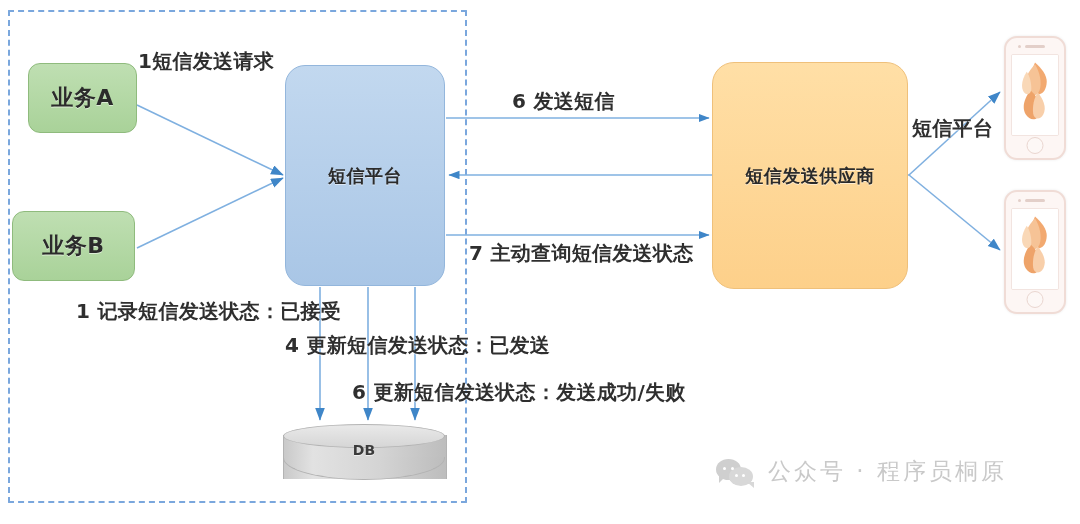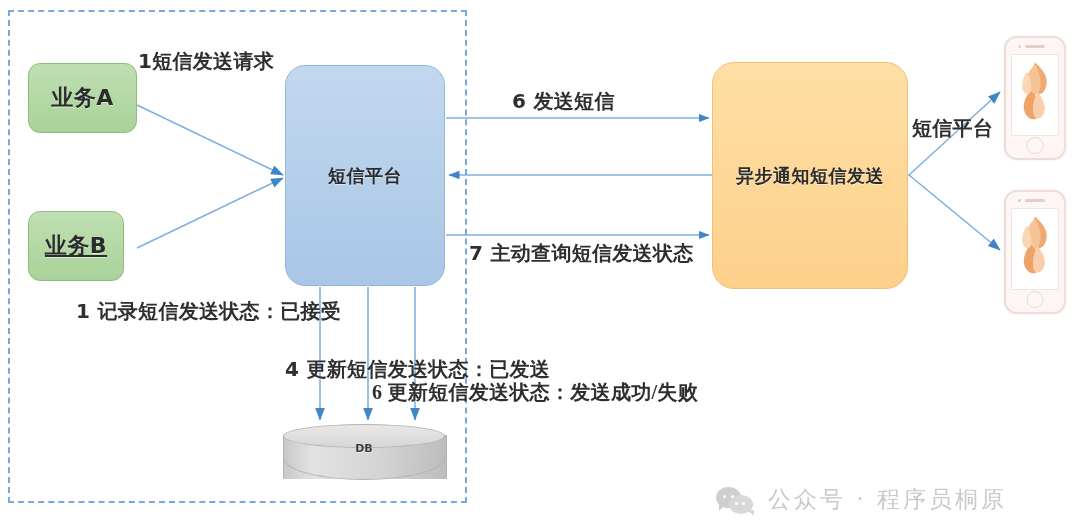--- a/index.html
+++ b/index.html
@@ -57,21 +57,21 @@
     font-size: 18px;
   }
   .node-orange {
     background: linear-gradient(180deg, #ffdfa6 0%, #fdd08a 100%);
     border: 1px solid #efc07a;
     border-radius: 22px;
     font-size: 18px;
   }
 
   #biz-a  { left: 28px;  top: 63px;  width: 109px; height: 70px; }
-  #biz-b  { left: 28px;  top: 211px; width: 96px; height: 70px; text-decoration: underline; }
+  #biz-b  { left: 12px;  top: 211px; width: 123px; height: 70px; }
   #sms-platform { left: 285px; top: 65px; width: 160px; height: 221px; }
   #sms-supplier { left: 712px; top: 62px; width: 196px; height: 227px; }
 
   
   #db {
     position: absolute;
     left: 283px;
     top: 424px;
     width: 162px;
     height: 62px;
@@ -99,21 +99,21 @@
     width: 160px; height: 22px;
     border: 1px solid #b3b3b3;
     border-radius: 50%;
     background: linear-gradient(180deg, #e9e9e9 0%, #d6d6d6 100%);
   }
   #db .cyl-label {
     position: absolute;
     left: 0; top: 18px;
     width: 162px;
     text-align: center;
-    font-size: 11px;
+    font-size: 14px;
     font-weight: bold;
     color: #3b3b3b;
     text-shadow: 0 1px 0 rgba(255,255,255,.6);
   }
 
   
   #wires {
     position: absolute;
     left: 0; top: 0;
     width: 1080px; height: 524px;
@@ -130,22 +130,22 @@
     text-shadow: 0 1px 0 rgba(255,255,255,.6);
     letter-spacing: .3px;
   }
 
   #lbl-1 { left: 138px; top: 48px; }
   #lbl-3 { left: 512px; top: 88px; }
   #lbl-5a { left: 474px; top: 148px; }
   #lbl-5b { left: 481px; top: 178px; }
   #lbl-7 { left: 469px; top: 240px; }
   #lbl-2 { left: 76px;  top: 298px; }
-  #lbl-4 { left: 285px; top: 356px; }
-  #lbl-6 { left: 372px; top: 379px; font-family: Liberation Serif, serif; }
+  #lbl-4 { left: 285px; top: 332px; }
+  #lbl-6 { left: 352px; top: 379px; }
   #lbl-async { left: 912px; top: 115px; }
 
   
   .phone {
     position: absolute;
     background: #fdf6f4;
     border: 2px solid #f0dcd6;
     border-radius: 13px;
     box-sizing: border-box;
     box-shadow: 0 0 3px rgba(0,0,0,.08);
@@ -196,21 +196,20 @@
   #phone-2 { left: 1004px; top: 190px; width: 62px; height: 124px; }
 
   
   #watermark {
     position: absolute;
     left: 716px;
     top: 456px;
     display: flex;
     align-items: center;
     gap: 12px;
-    margin-top: 28px;
   }
   #watermark .wm-text {
     color: #c9c9c9;
     font-size: 23px;
     letter-spacing: 3px;
     white-space: nowrap;
   }
   .wechat-icon {
     position: relative;
     width: 40px;
@@ -277,21 +276,21 @@
 
   <div id="biz-b" class="node node-green">
     <span>业务B</span>
   </div>
 
   <div id="sms-platform" class="node node-blue">
     <span>短信平台</span>
   </div>
 
   <div id="sms-supplier" class="node node-orange">
-    <span>异步通知短信发送</span>
+    <span>短信发送供应商</span>
   </div>
 
   <div id="db">
     <div class="cyl-body"></div>
     <div class="cyl-bottom"></div>
     <div class="cyl-top"></div>
     <div class="cyl-label">DB</div>
   </div>
 
   <div id="lbl-1" class="lbl">1短信发送请求</div>

